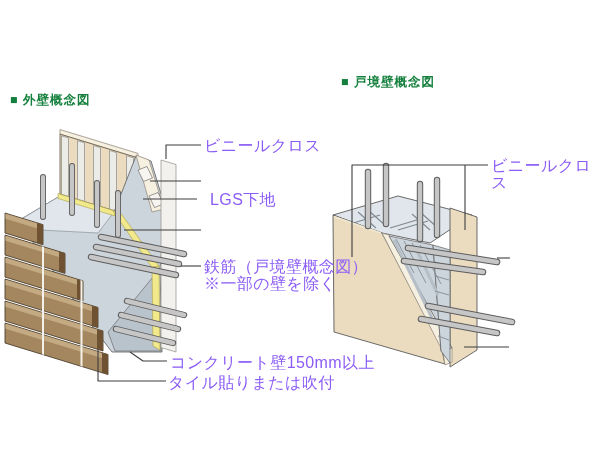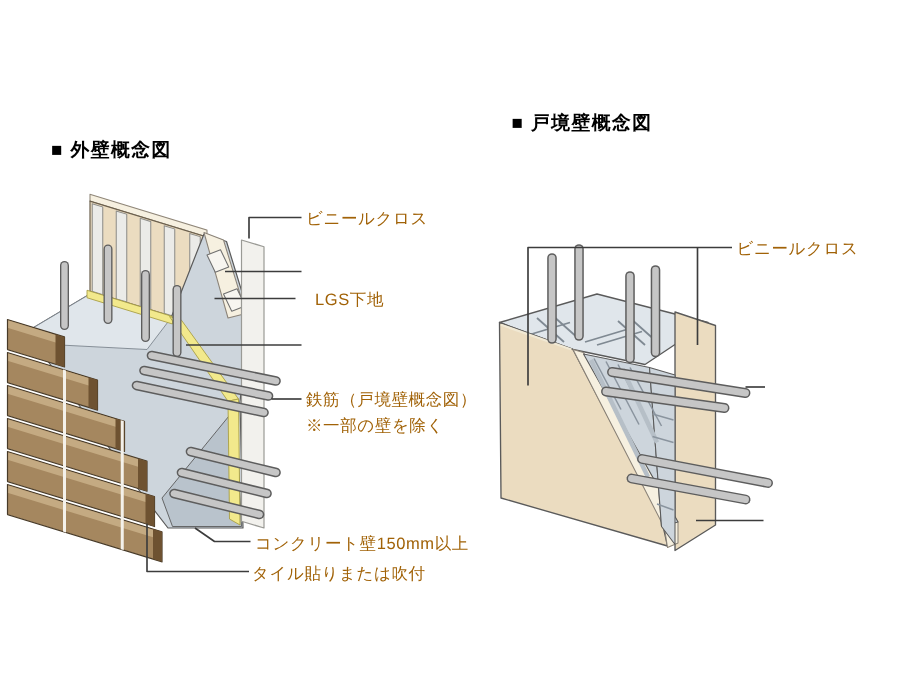--- a/index.html
+++ b/index.html
@@ -1,20 +1,20 @@
 <!DOCTYPE html>
 <html><head>
 <meta charset="utf-8">
 <style>
   html,body{margin:0;padding:0;background:#fff;}
   #page{position:relative;width:600px;height:449px;background:#fff;overflow:hidden;
         font-family:"Liberation Sans",sans-serif;}
-  .title{position:absolute;font-size:12.5px;font-weight:bold;color:#000000;
+  .title{position:absolute;font-size:12.5px;font-weight:bold;color:#15803d;
          letter-spacing:1px;white-space:pre;}
-  .label{position:absolute;font-size:11px;color:#a16207;letter-spacing:0.4px;
+  .label{position:absolute;font-size:16px;color:#8b5cf6;letter-spacing:0.4px;
          line-height:16.5px;white-space:pre-line;}
   svg{position:absolute;left:0;top:0;}
 </style>
 </head>
 <body>
 
 <div id="page">
 
 <svg width="600" height="449" viewBox="0 0 600 449">
 
@@ -198,21 +198,21 @@
 
     <g fill="none" stroke="#3c3c3c" stroke-width="1.1">
       <polyline points="352,257 352,165 488,165"></polyline>
       <line x1="465" y1="165" x2="465" y2="230"></line>
       <line x1="497" y1="258" x2="510" y2="258"></line>
       <line x1="464" y1="347" x2="509" y2="347"></line>
     </g>
   </g>
 </svg>
 
-<div class="title" style="left:10px;top:92px;margin-left:24px;">■ 外壁概念図</div>
+<div class="title" style="left:10px;top:92px;">■ 外壁概念図</div>
 <div class="title" style="left:341px;top:74px;">■ 戸境壁概念図</div>
 
 <div class="label" style="left:204px;top:138px;">ビニールクロス</div>
 <div class="label" style="left:210px;top:192px;">LGS下地</div>
 <div class="label" style="left:204px;top:259px;">鉄筋（戸境壁概念図）
 ※一部の壁を除く</div>
 <div class="label" style="left:170px;top:355px;text-align:right;">コンクリート壁150mm以上</div>
 <div class="label" style="left:168px;top:375px;">タイル貼りまたは吹付</div>
 
 <div class="label" style="left:491px;top:158px;">ビニールクロス</div>

